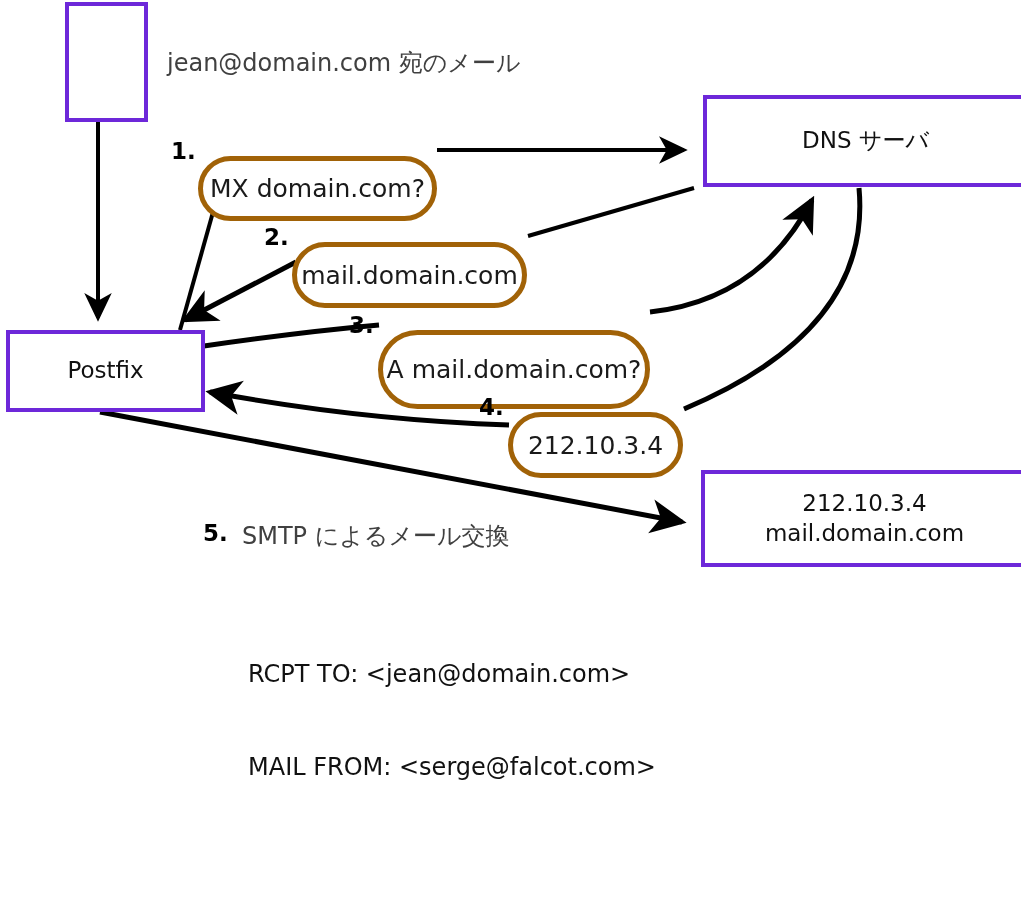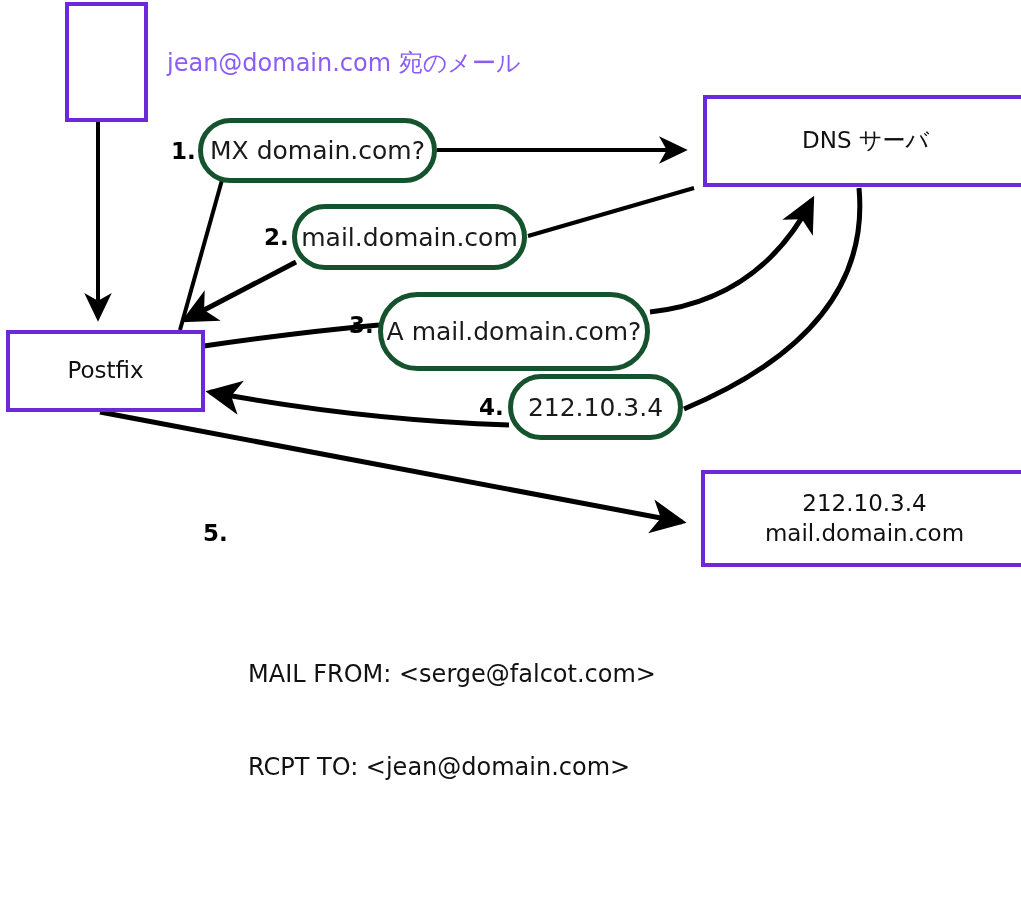--- a/index.html
+++ b/index.html
@@ -39,43 +39,44 @@
     text-align: center;
     font-size: 23px;
     line-height: 1.28;
     color: #111111;
     z-index: 3;
     margin-left: 8px;
   }
   .pill {
     position: absolute;
     box-sizing: border-box;
-    border: 5px solid #14532d;
+    border: 5px solid #a16207;
     background: #ffffff;
     border-radius: 999px;
     display: flex;
     align-items: center;
     justify-content: center;
     font-size: 25px;
     color: #1a1a1a;
     white-space: nowrap;
     z-index: 4;
+    margin-top: 38px;
   }
   .step-num {
     position: absolute;
     font-size: 23px;
     font-weight: bold;
     color: #000000;
     z-index: 5;
     white-space: nowrap;
   }
   .caption {
     position: absolute;
     font-size: 24px;
-    color: #8b5cf6;
+    color: #404040;
     white-space: nowrap;
     z-index: 2;
   }
   .transcript {
     position: absolute;
     font-size: 24px;
     line-height: 31px;
     color: #111111;
     white-space: pre;
     z-index: 2;
@@ -147,24 +148,25 @@
   <div class="pill" style="left:378px; top:292px; width:272px; height:79px;">
     <span>A mail.domain.com?</span>
   </div>
 
   <div class="step-num" style="left:479px; top:394px;">4.</div>
   <div class="pill" style="left:508px; top:374px; width:175px; height:66px;">
     <span>212.10.3.4</span>
   </div>
 
   <div class="step-num" style="left:203px; top:520px;">5.</div>
+  <div class="caption" style="left:242px; top:520px;">SMTP によるメール交換</div>
 
   <div class="transcript" style="left:248px; top:597px;">
+    <div>RCPT TO: &lt;jean@domain.com&gt;</div>
     <div>MAIL FROM: &lt;serge@falcot.com&gt;</div>
-    <div>RCPT TO: &lt;jean@domain.com&gt;</div>
     
     
     
     
     
     
     
   </div>
 
 </div>

